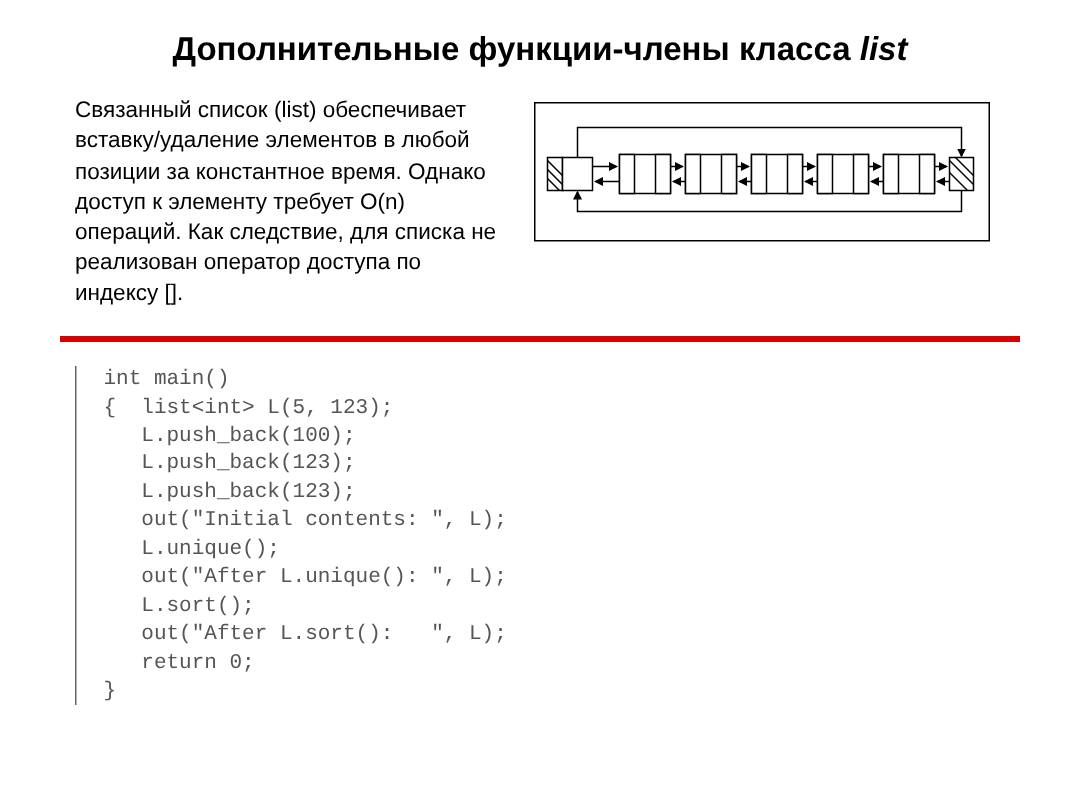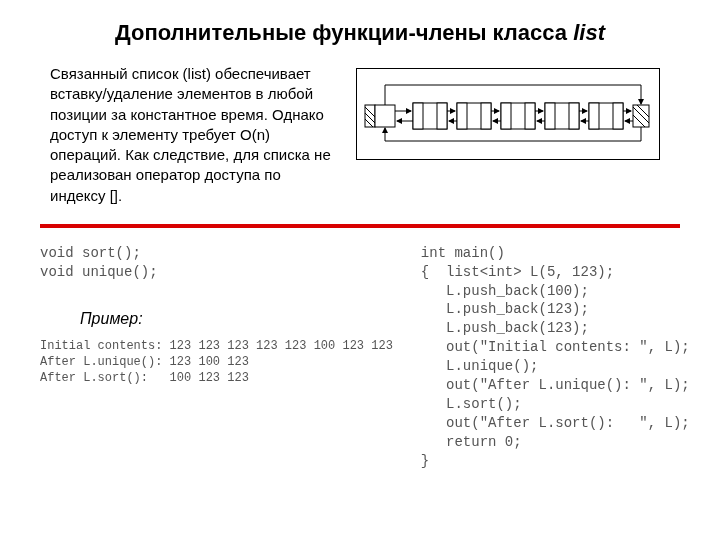--- a/index.html
+++ b/index.html
@@ -157,28 +157,20 @@
 
         <path d="M278 50 L278 64 L22 64 L22 51" fill="none" stroke="#000" marker-end="url(#ah)"></path>
       </svg>
     </div>
   </div>
 </div>
 
 <div class="hr-red"></div>
 
 <div class="columns">
-  <div class="col-left">
-    <pre class="code">void sort();
-void unique();</pre>
-    <div class="example-label">Пример:</div>
-    <pre class="output">Initial contents: 123 123 123 123 123 100 123 123
-After L.unique(): 123 100 123
-After L.sort():   100 123 123</pre>
-  </div>
   <div class="col-sep"></div>
   <div class="col-right">
     <pre class="code">int main()
 {  list&lt;int&gt; L(5, 123);
    L.push_back(100);
    L.push_back(123);
    L.push_back(123);
    out("Initial contents: ", L);
    L.unique();
    out("After L.unique(): ", L);

